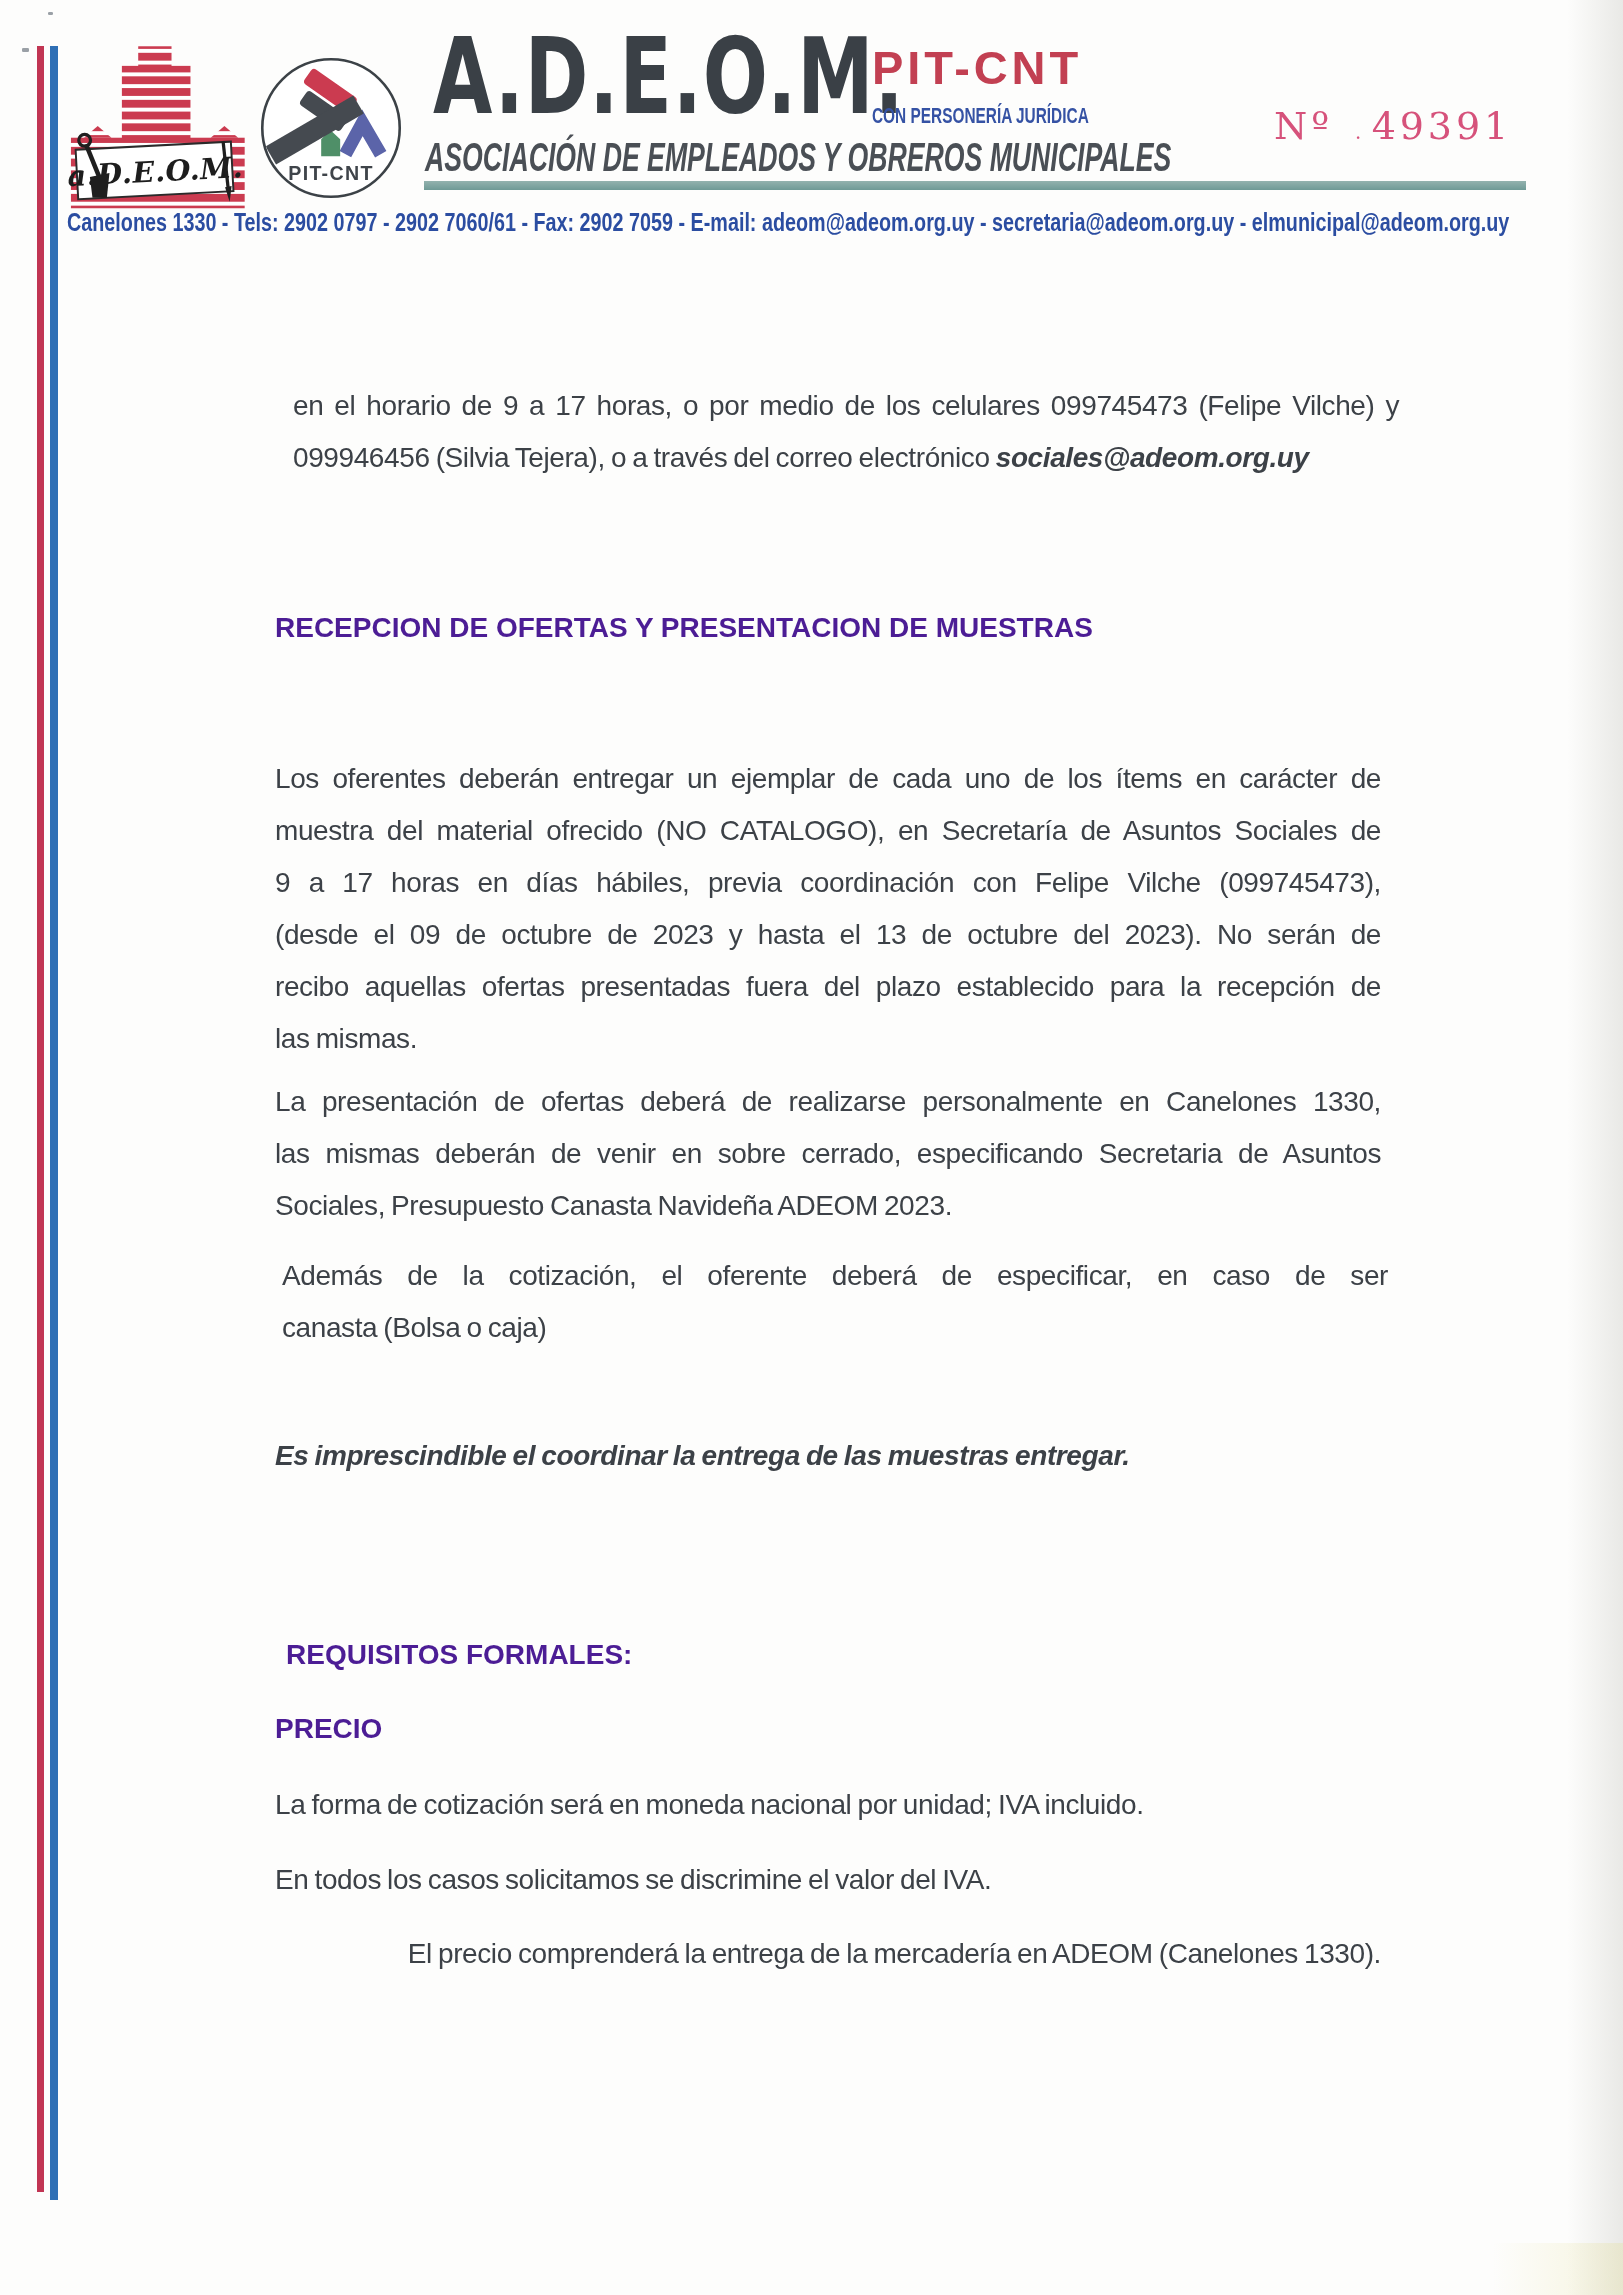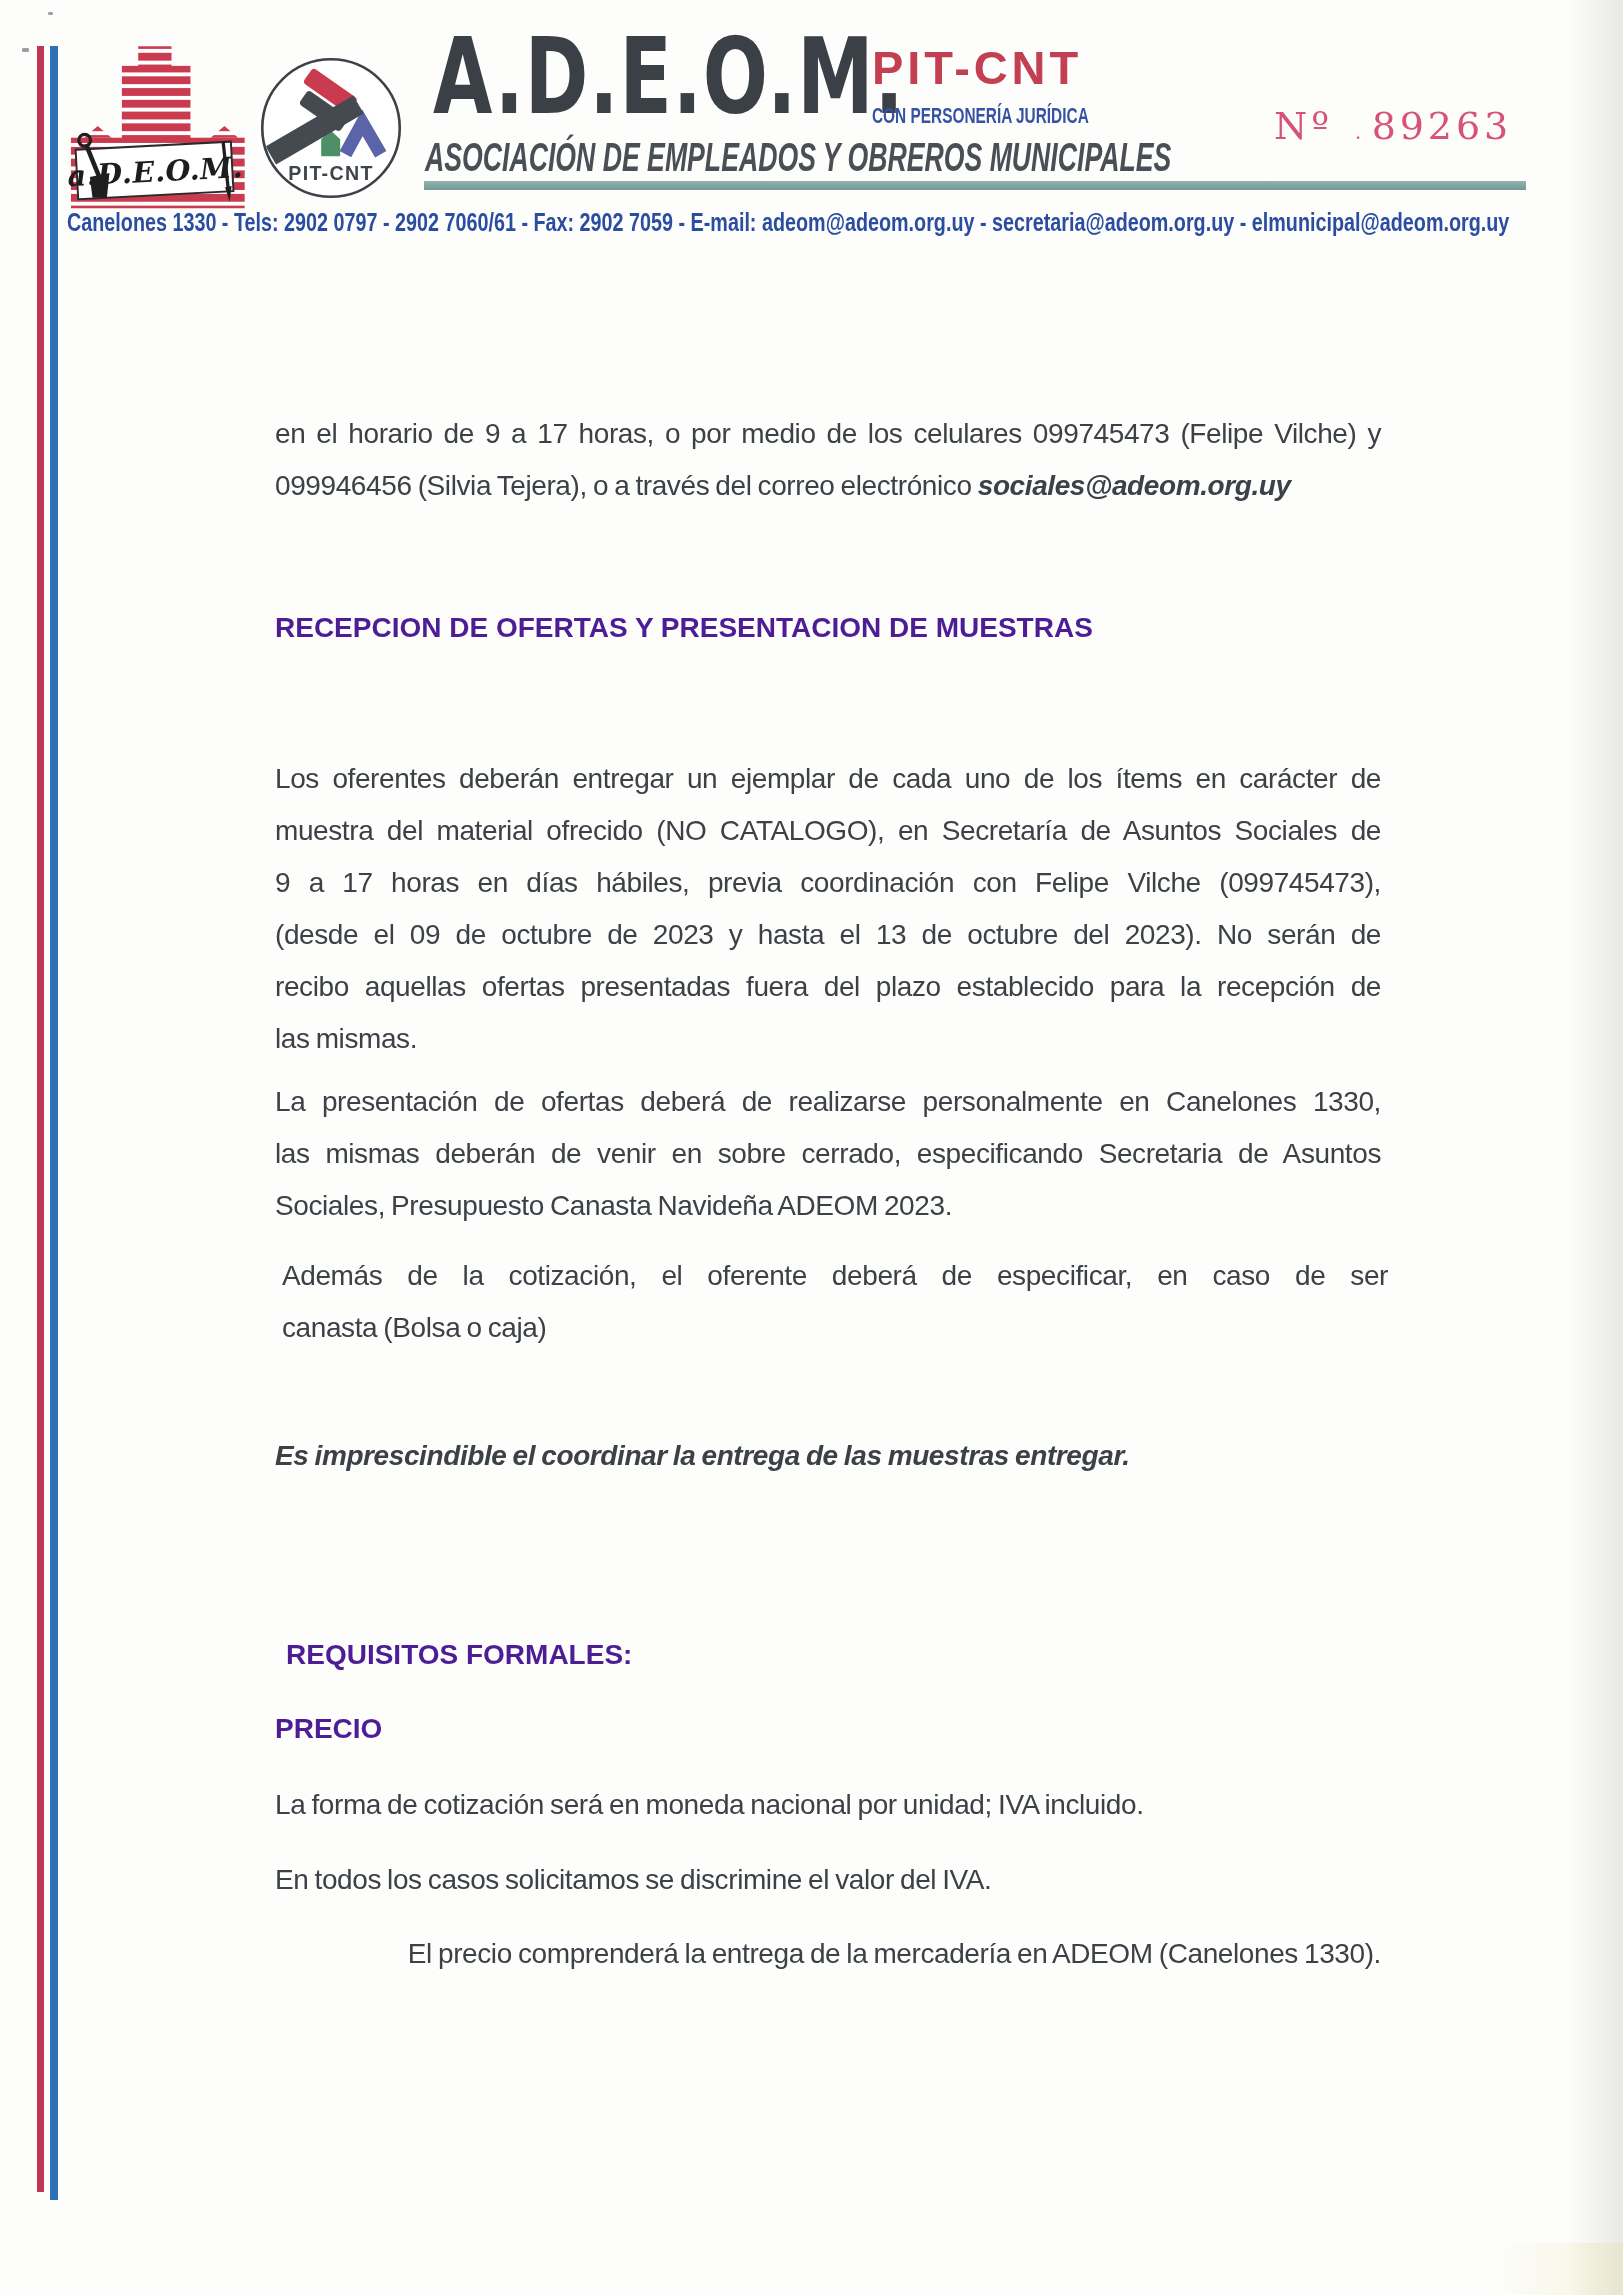--- a/index.html
+++ b/index.html
@@ -135,27 +135,27 @@
     </g>
     <text x="110" y="190" text-anchor="middle" font-family="Liberation Sans, sans-serif" font-weight="bold" font-size="30" fill="#3f444a" letter-spacing="2">PIT-CNT</text>
   </svg>
 
   <div class="logotype">A.D.E.O.M.</div>
   <div class="pitcnt">PIT-CNT</div>
   <div class="legal">CON PERSONERÍA JURÍDICA</div>
   <div class="orgname">ASOCIACIÓN DE EMPLEADOS Y OBREROS MUNICIPALES</div>
 
   <div class="docnum">
-    <span>Nº</span><span class="sep">.</span><span>89263</span>
+    <span>Nº</span><span class="sep">.</span><span>49391</span>
   </div>
 
   <div class="teal-rule"></div>
   <div class="contact">Canelones 1330 - Tels: 2902 0797 - 2902 7060/61 - Fax: 2902 7059 - E-mail: adeom@adeom.org.uy - secretaria@adeom.org.uy - elmunicipal@adeom.org.uy</div>
 
-  <div class="para" style="top:408px;">
+  <div class="para" style="top:380px;margin-left:18px;">
     <div class="bline j">en el horario de 9 a 17 horas, o por medio de los celulares 099745473 (Felipe Vilche) y</div>
     <div class="bline nw"><span>099946456 (Silvia Tejera), o a través del correo electrónico </span><span class="bold">sociales@adeom.org.uy</span></div>
   </div>
 
   <div class="para" style="top:602px;">
     <div class="heading">RECEPCION DE OFERTAS Y PRESENTACION DE MUESTRAS</div>
   </div>
 
   <div class="para" style="top:753px;">
     <div class="bline j">Los oferentes deberán entregar un ejemplar de cada uno de los ítems en carácter de</div>

